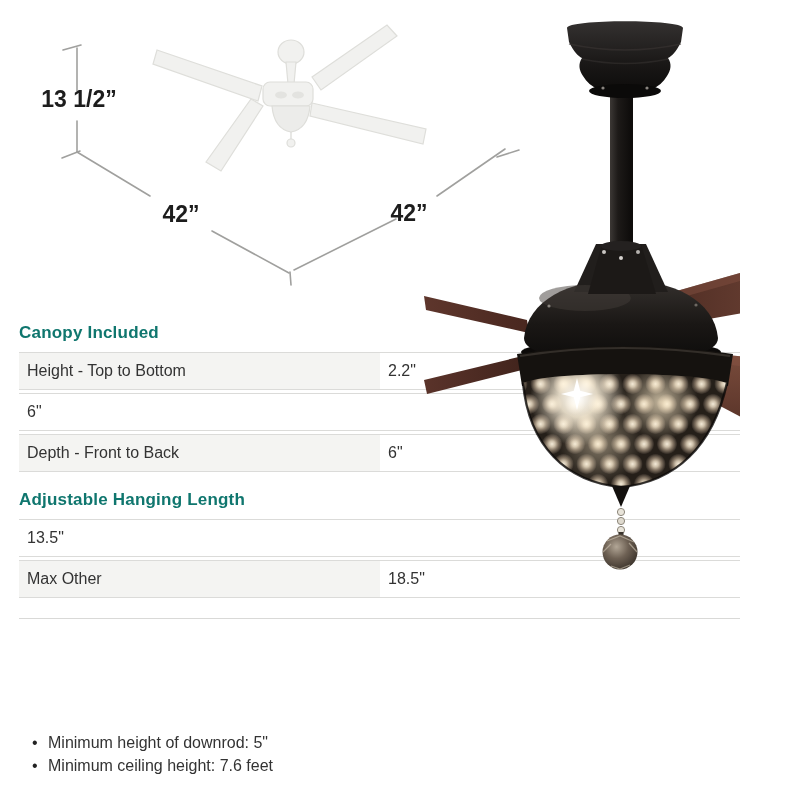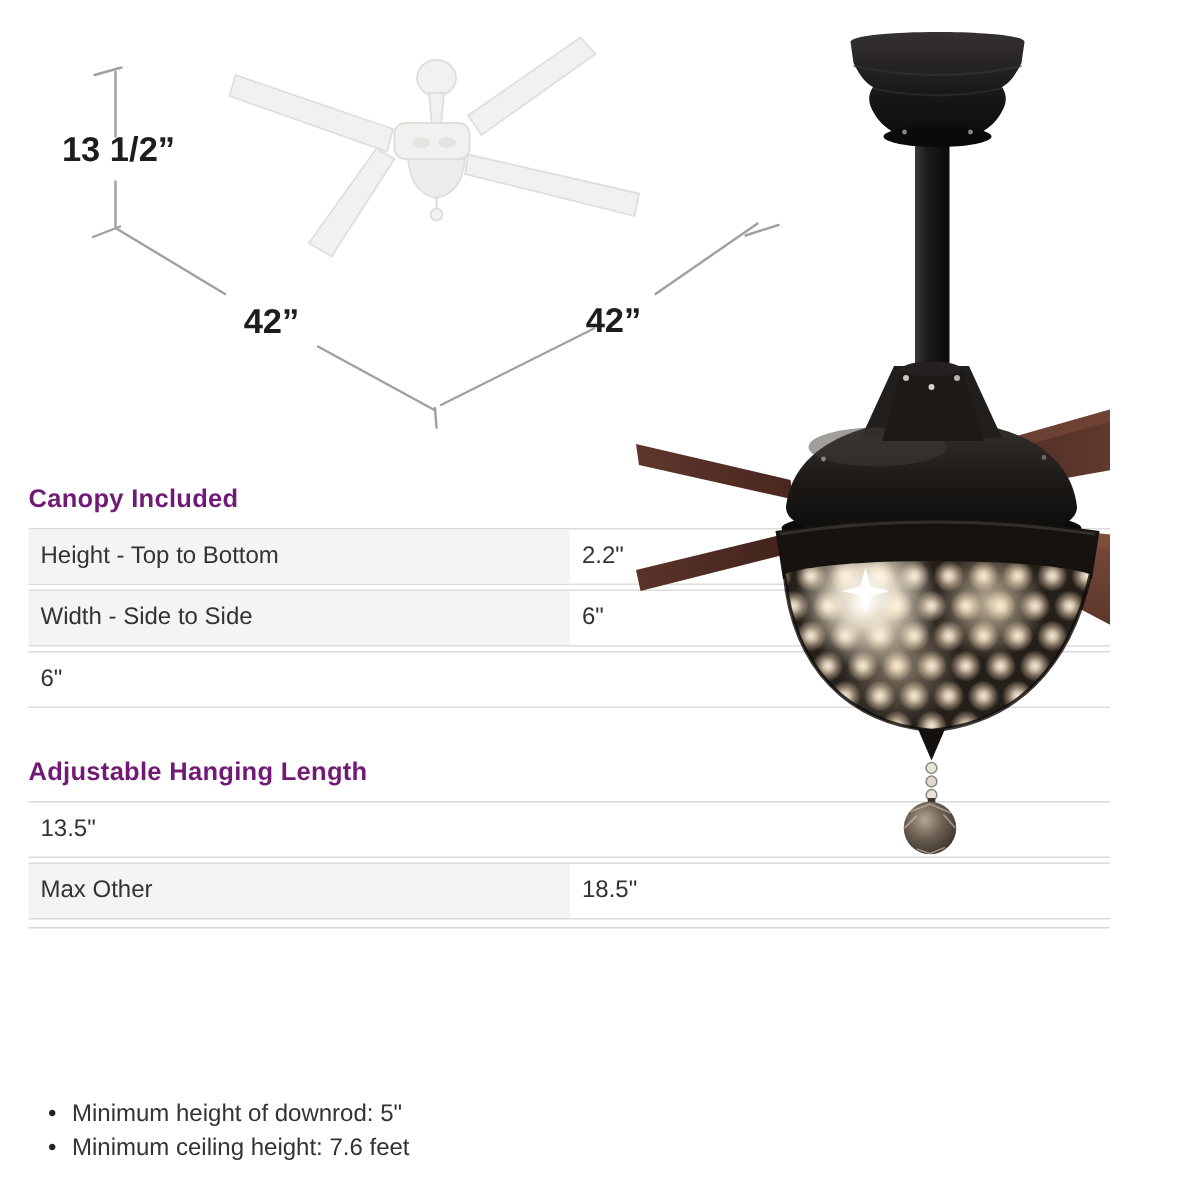--- a/index.html
+++ b/index.html
@@ -3,22 +3,22 @@
 <meta charset="utf-8">
 <style>
   html,body{margin:0;padding:0;background:#fff;}
   body{width:800px;height:800px;font-family:"Liberation Sans",sans-serif;}
   .page{position:relative;width:740px;height:800px;background:#fff;overflow:hidden;}
 
   .diagram-svg{position:absolute;left:0;top:0;z-index:2;pointer-events:none;}
   .photo-svg{position:absolute;left:400px;top:0;z-index:3;pointer-events:none;}
 
   .section{position:absolute;left:19px;width:759px;z-index:1;}
-  .s1{top:322px}.s2{top:504px}.s3{top:640px}
-  .section h3{margin:0 0 8px 0;font-size:17px;line-height:22px;font-weight:bold;color:#701a75;letter-spacing:.2px;}
+  .s1{top:322px}.s2{top:489px}.s3{top:640px}
+  .section h3{margin:0 0 8px 0;font-size:17px;line-height:22px;font-weight:bold;color:#0f766e;letter-spacing:.2px;}
   .row{display:flex;height:36px;border-top:1px solid #dbdbd9;border-bottom:1px solid #dbdbd9;margin-bottom:3px;background:#fff;}
   .cell-label{width:361px;background:#f4f4f2;display:flex;align-items:center;padding-left:8px;box-sizing:border-box;font-size:16px;color:#333;}
   .cell-value{flex:1;display:flex;align-items:center;padding-left:8px;font-size:16px;color:#333;}
 
   .divider{position:absolute;left:19px;top:618px;width:759px;height:1px;background:#d9d9d7;z-index:1;}
 
   .notes{position:absolute;left:32px;top:732px;z-index:1;}
   .note{display:flex;align-items:flex-start;font-size:16px;color:#333;line-height:22px;margin-bottom:1px;}
   .bullet{width:16px;flex:0 0 16px;color:#222;}
 
@@ -63,24 +63,24 @@
     <text class="dim-text" x="409" y="221" text-anchor="middle">42”</text>
   </svg>
 
   <div class="section s1">
     <h3>Canopy Included</h3>
     <div class="row">
       <div class="cell-label">Height - Top to Bottom</div>
       <div class="cell-value">2.2"</div>
     </div>
     <div class="row">
-      <div class="cell-label">Width - Side to Side</div>
       <div class="cell-value">6"</div>
     </div>
     <div class="row">
+      <div class="cell-label">Depth - Front to Back</div>
       <div class="cell-value">6"</div>
     </div>
   </div>
 
   <div class="section s2">
     <h3>Adjustable Hanging Length</h3>
     <div class="row">
       <div class="cell-value">13.5"</div>
     </div>
     <div class="row">

